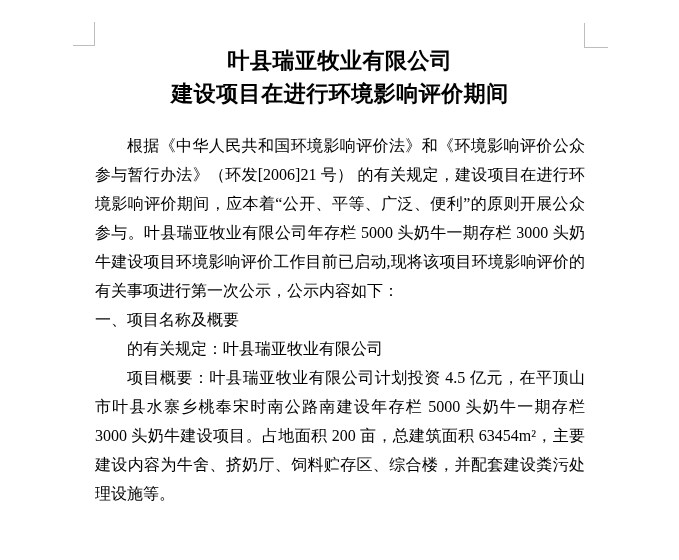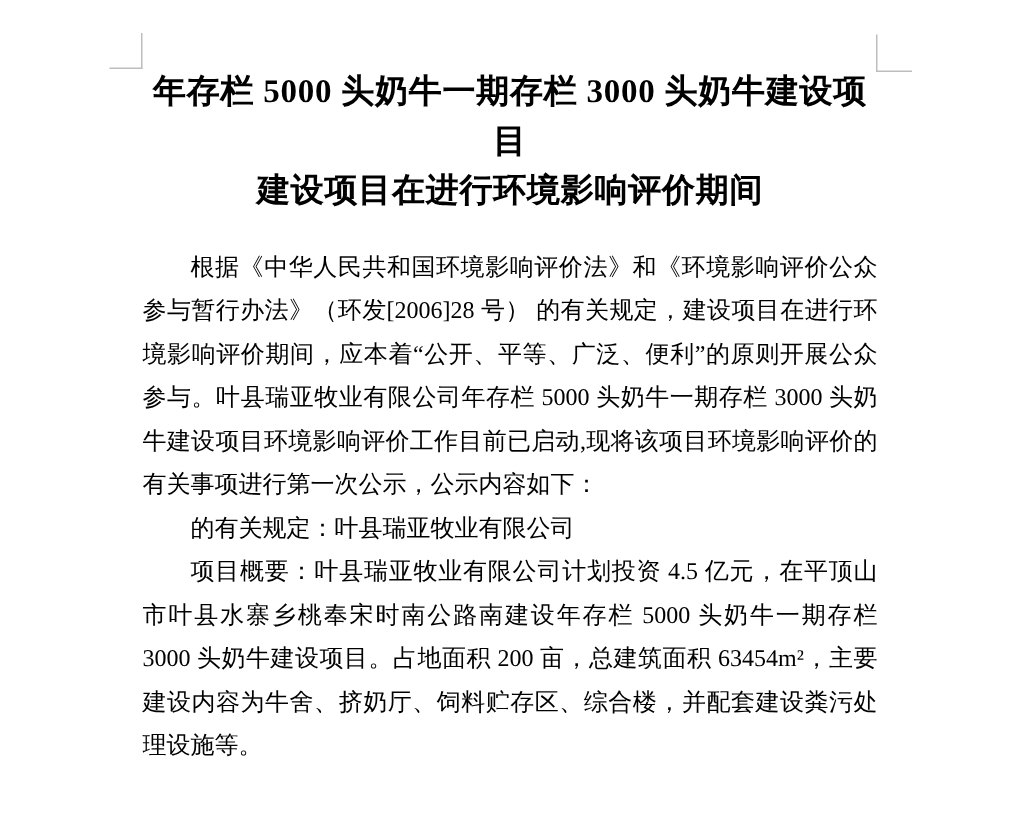--- a/index.html
+++ b/index.html
@@ -68,24 +68,25 @@
 <body>
 
 <div class="page">
 
   <div class="crop-mark-tl"></div>
   <div class="crop-mark-tr"></div>
 
   <div class="content">
 
     <div class="doc-title">
-      <div>年存栏 5000 头奶牛一期存栏 3000 头奶牛建设项目</div>
+      <div>叶县瑞亚牧业有限公司</div>
       <div>建设项目在进行环境影响评价期间</div>
     </div>
 
     <div class="doc-body">
-      <p class="p-indent">根据《中华人民共和国环境影响评价法》和《环境影响评价公众参与暂行办法》（环发[2006]28 号） 的有关规定，建设项目在进行环境影响评价期间，应本着“公开、平等、广泛、便利”的原则开展公众参与。叶县瑞亚牧业有限公司年存栏 5000 头奶牛一期存栏 3000 头奶牛建设项目环境影响评价工作目前已启动,现将该项目环境影响评价的有关事项进行第一次公示，公示内容如下：</p>
+      <p class="p-indent">根据《中华人民共和国环境影响评价法》和《环境影响评价公众参与暂行办法》（环发[2006]21 号） 的有关规定，建设项目在进行环境影响评价期间，应本着“公开、平等、广泛、便利”的原则开展公众参与。叶县瑞亚牧业有限公司年存栏 5000 头奶牛一期存栏 3000 头奶牛建设项目环境影响评价工作目前已启动,现将该项目环境影响评价的有关事项进行第一次公示，公示内容如下：</p>
+      <p class="p-heading">一、项目名称及概要</p>
       <p class="p-indent">的有关规定：叶县瑞亚牧业有限公司</p>
       <p class="p-indent">项目概要：叶县瑞亚牧业有限公司计划投资 4.5 亿元，在平顶山市叶县水寨乡桃奉宋时南公路南建设年存栏 5000 头奶牛一期存栏 3000 头奶牛建设项目。占地面积 200 亩，总建筑面积 63454m²，主要建设内容为牛舍、挤奶厅、饲料贮存区、综合楼，并配套建设粪污处理设施等。</p>
     </div>
 
   </div>
 </div>
 
 </body></html>

